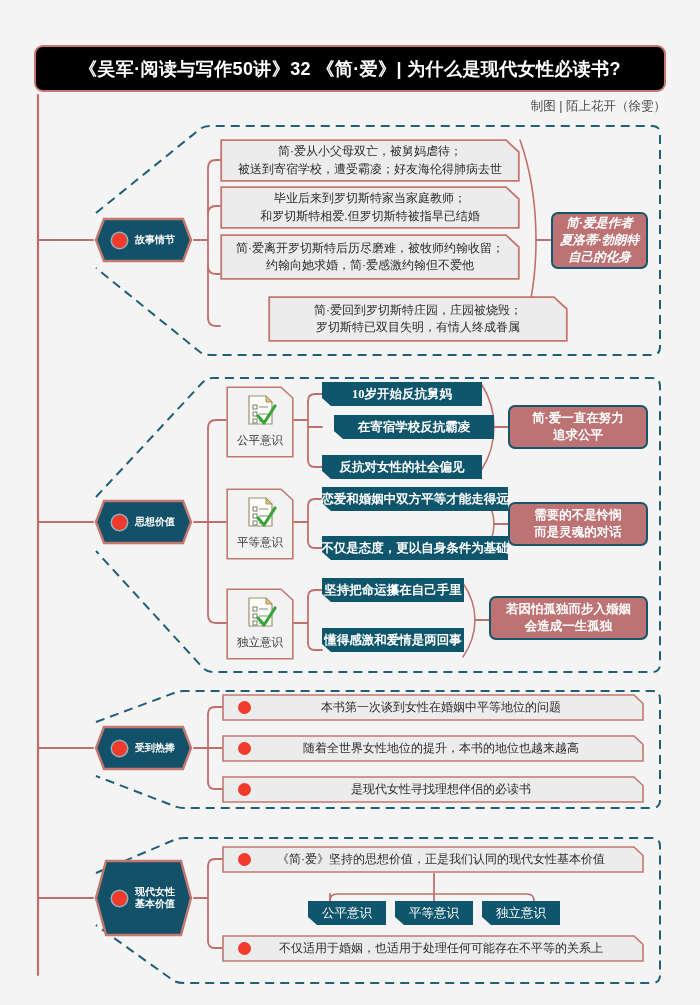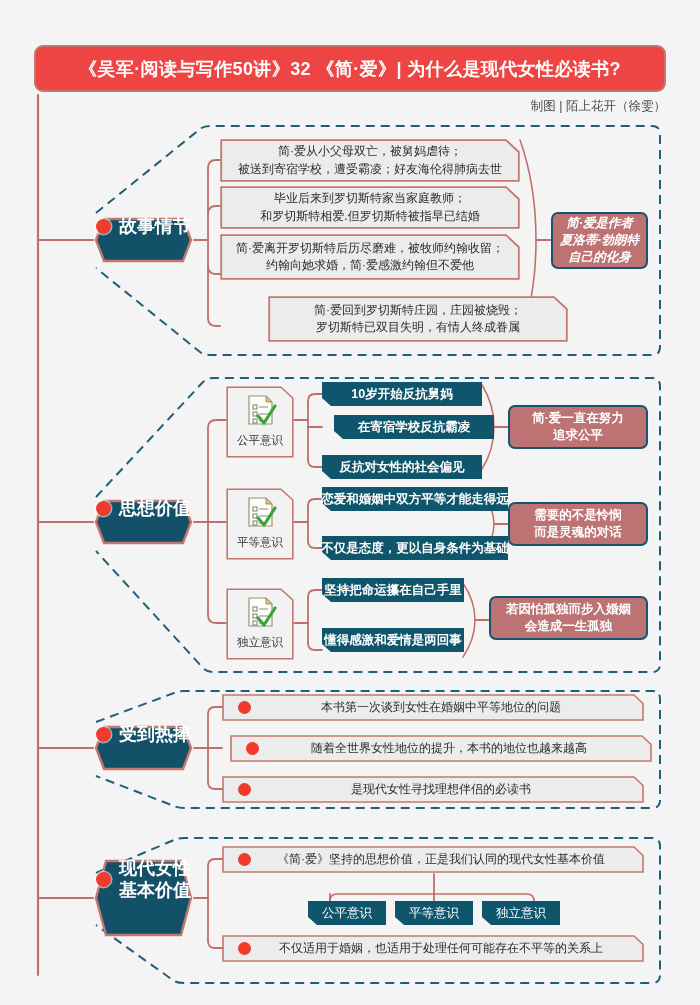--- a/index.html
+++ b/index.html
@@ -11,38 +11,38 @@
     -webkit-font-smoothing:antialiased;
   }
   .canvas{position:absolute;inset:0;}
 
   
   .wires{position:absolute;left:0;top:0;width:700px;height:1005px;pointer-events:none;}
 
   
   .title-bar{
     position:absolute;left:34px;top:45px;width:632px;height:47px;
-    background:#ef4444;border:2px solid #c4776f;border-radius:9px;
+    background:#000000;border:2px solid #c4776f;border-radius:9px;
     display:flex;align-items:center;justify-content:center;
     box-sizing:border-box;
   }
   .title-bar span{
     color:#ffffff;font-size:18px;font-weight:bold;letter-spacing:.4px;
     white-space:nowrap;
   }
   .credit{
     position:absolute;right:34px;top:98px;
     font-size:12.5px;color:#4a4a4a;white-space:nowrap;
   }
 
   
   .hex{
     position:absolute;
-    display:flex;align-items:flex-start;justify-content:center;gap:7px;
-    color:#fff;font-weight:bold;font-size:18px;
+    display:flex;align-items:center;justify-content:center;gap:7px;
+    color:#fff;font-weight:bold;font-size:10px;
     box-sizing:border-box;
   }
   .hex .hexbg{position:absolute;inset:0;}
   .hex .hex-inner{position:relative;display:flex;align-items:center;gap:8px;z-index:2;}
   .dot{
     width:15px;height:15px;border-radius:50%;background:#ef3a2c;
     box-shadow:0 0 0 1.5px rgba(255,255,255,.55);flex:0 0 auto;
   }
   .hex-label{line-height:1.22;white-space:pre-line;text-align:center;}
 
@@ -65,21 +65,21 @@
   .growb .bdot{
     position:relative;z-index:2;margin-left:16px;
     width:13px;height:13px;border-radius:50%;background:#ef3a2c;flex:0 0 auto;
   }
   .growb .txt{position:relative;z-index:2;flex:1;text-align:center;padding-right:13px;}
 
   
   .tbox{
     position:absolute;box-sizing:border-box;
     display:flex;align-items:center;justify-content:center;
-    color:#ffffff;font-size:12.5px;font-weight:bold;
+    color:#ffffff;font-size:12.5px;font-weight:bold;font-family:Liberation Serif, serif;
   }
   .tbox .shape{position:absolute;inset:0;}
   .tbox .txt{position:relative;z-index:2;white-space:nowrap;}
 
   
   .ttag{
     position:absolute;box-sizing:border-box;
     display:flex;align-items:center;justify-content:center;
     color:#ffffff;font-size:12.5px;
   }
@@ -393,21 +393,21 @@
 会造成一生孤独</span>
   </div>
 
   <div class="growb" style="left:222px;top:694px;width:422px;height:27px;">
     <svg class="shape" viewBox="0 0 422 27" preserveAspectRatio="none">
       <path d="M1,1 H412 L421,9.5 V26 H1 Z" fill="#ececec" stroke="#c4776f" stroke-width="1.6"></path>
     </svg>
     <span class="bdot"></span>
     <span class="txt">本书第一次谈到女性在婚姻中平等地位的问题</span>
   </div>
-  <div class="growb" style="left:222px;top:735px;width:422px;height:27px;margin-left:8px;">
+  <div class="growb" style="left:222px;top:735px;width:422px;height:27px;">
     <svg class="shape" viewBox="0 0 422 27" preserveAspectRatio="none">
       <path d="M1,1 H412 L421,9.5 V26 H1 Z" fill="#ececec" stroke="#c4776f" stroke-width="1.6"></path>
     </svg>
     <span class="bdot"></span>
     <span class="txt">随着全世界女性地位的提升，本书的地位也越来越高</span>
   </div>
   <div class="growb" style="left:222px;top:776px;width:422px;height:27px;">
     <svg class="shape" viewBox="0 0 422 27" preserveAspectRatio="none">
       <path d="M1,1 H412 L421,9.5 V26 H1 Z" fill="#ececec" stroke="#c4776f" stroke-width="1.6"></path>
     </svg>

